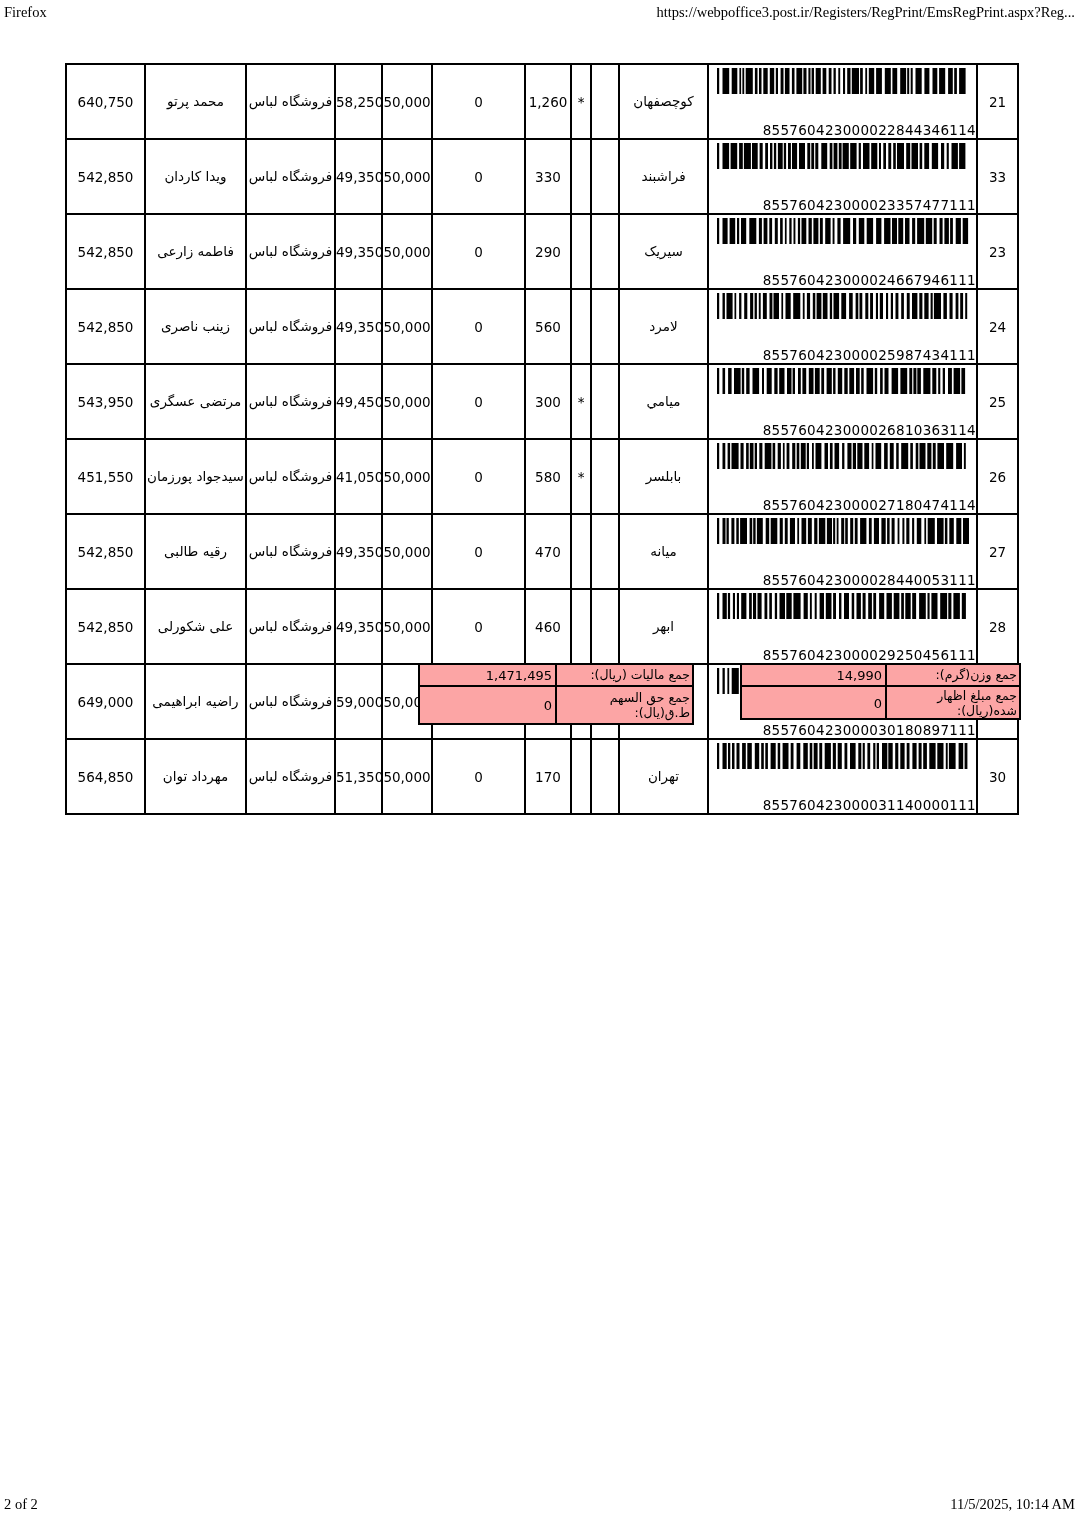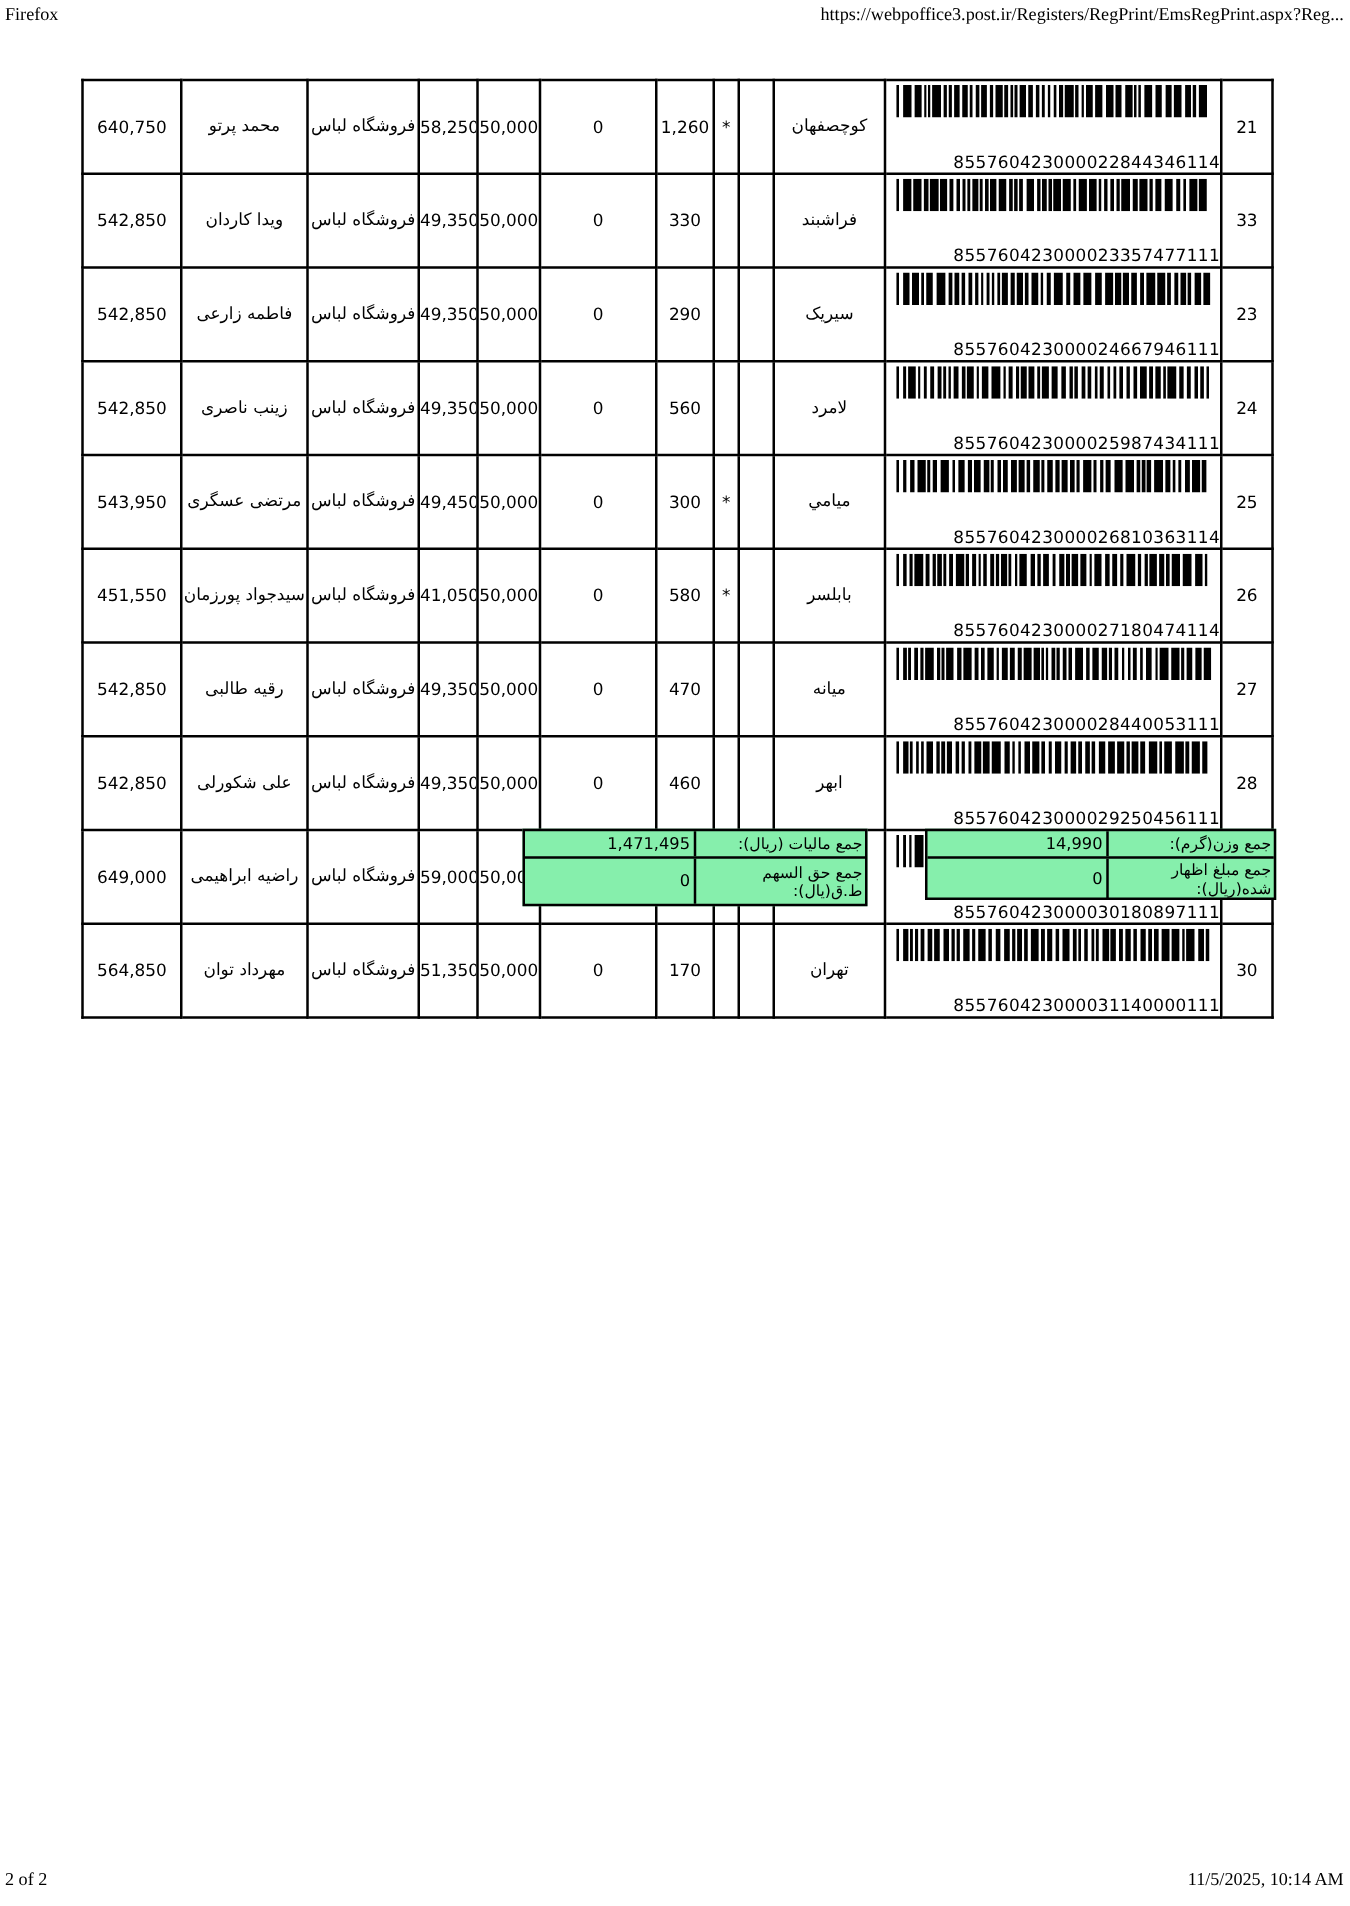--- a/index.html
+++ b/index.html
@@ -20,21 +20,21 @@
   .reg-table td{border:2px solid #000;text-align:center;vertical-align:middle;
         font-size:13.5px;padding:0;height:60px;overflow:hidden;}
   .rtl{direction:rtl;margin-top:20px;}
   .c-receiver,.c-sender,.c-city{font-size:13px;line-height:1.3;}
   .c-barcode{padding:2px;}
   .bars{width:252px;height:26px;margin:3px auto 1px;}
   .bars svg{display:block;}
   .code{font-size:13.5px;text-align:right;letter-spacing:.3px;margin-top:28px;}
 
   
-  .sumtable{position:absolute;border:2px solid #000;background:#86efac;}
+  .sumtable{position:absolute;border:2px solid #000;background:#fca5a5;}
   .sumrow{display:grid;}
   .sumrow + .sumrow{border-top:2px solid #000;}
   .sumval{display:flex;align-items:center;justify-content:flex-end;
         padding-right:3px;font-size:13px;}
   .sumlabel{border-left:2px solid #000;direction:rtl;display:flex;align-items:center;
         text-align:right;padding:1px 2px;font-size:12.5px;line-height:1.22;}
 </style>
 </head>
 <body>
 

